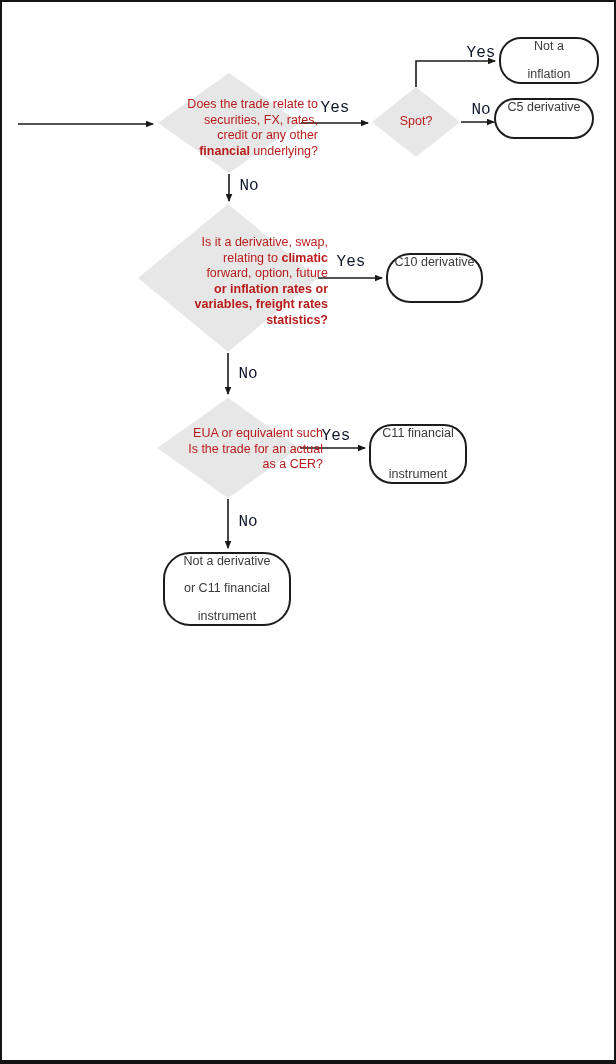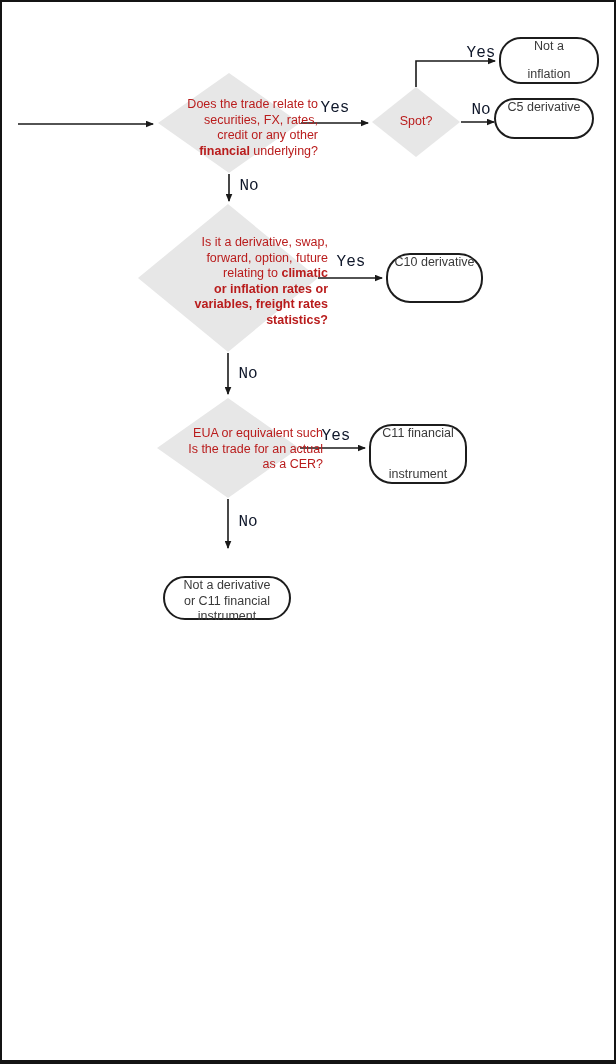--- a/index.html
+++ b/index.html
@@ -20,21 +20,21 @@
   .b { font-weight:bold; }
   .box {
     position:absolute; border:2px solid #1c1c1c; background:#ffffff;
     display:flex; flex-direction:column; justify-content:space-between; align-items:center;
     text-align:center; font-size:12.5px; line-height:15.5px; color:#3a3a3a; white-space:nowrap;
   }
   .box-not-deriv   { left:499px; top:37px;  width:100px; height:47px; border-radius:22px; }
   .box-c5          { left:494px; top:98px;  width:100px; height:41px; border-radius:23px; }
   .box-c10         { left:386px; top:253px; width:97px;  height:50px; border-radius:24px; }
   .box-c11         { left:369px; top:424px; width:98px;  height:60px; border-radius:23px; }
-  .box-not-deriv-c11 { left:163px; top:552px; width:128px; height:44px; border-radius:27px;margin-top:24px; }
+  .box-not-deriv-c11 { left:163px; top:552px; width:128px; height:74px; border-radius:27px; }
   .t-financial { left:228px; top:128px; width:180px; }
   .t-spot      { left:416px; top:122px; }
   .t-climatic  { left:228px; top:281px; width:200px; }
   .t-eua       { left:228px; top:449px; width:190px; }
   .lbl {
     position:absolute; transform:translate(-50%,-50%);
     font-size:16px; color:#0f172a; white-space:nowrap;font-family:Liberation Mono, monospace;
   }
   .lbl-yes1 { left:335px; top:108px; }
   .lbl-no1  { left:249px; top:186px; }
@@ -80,22 +80,22 @@
       <div>credit or any other</div>
       <div><span class="b">financial</span><span> underlying?</span></div>
     </div>
 
     <div class="ntext t-spot">
       <div>Spot?</div>
     </div>
 
     <div class="ntext t-climatic">
       <div>Is it a derivative, swap,</div>
+      <div><span>relating to </span><span class="b">climatic</span></div>
       <div>forward, option, future</div>
-      <div><span>relating to </span><span class="b">climatic</span></div>
       <div class="b">or inflation rates or</div>
       <div class="b">variables, freight rates</div>
       <div class="b">statistics?</div>
     </div>
 
     <div class="ntext t-eua">
       <div>EUA or equivalent such</div>
       <div>Is the trade for an actual</div>
       <div>as a CER?</div>
     </div>

